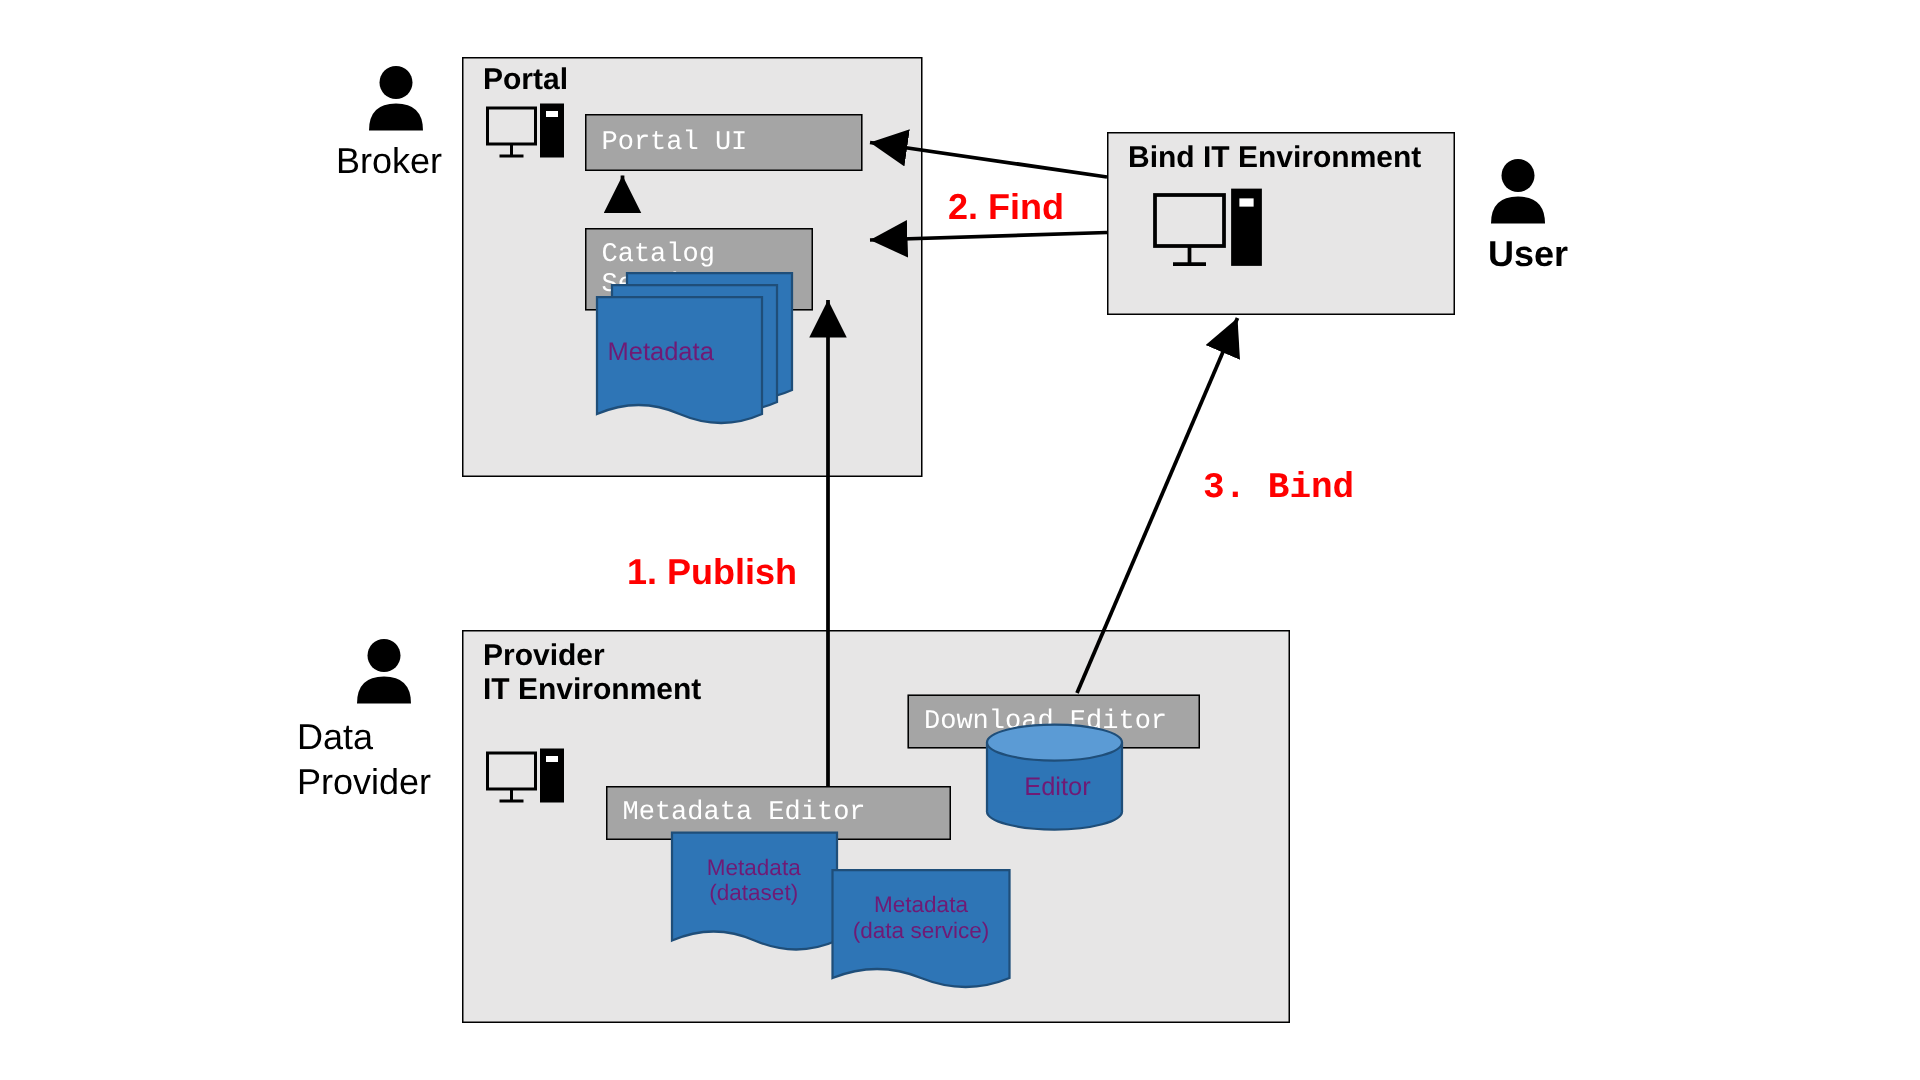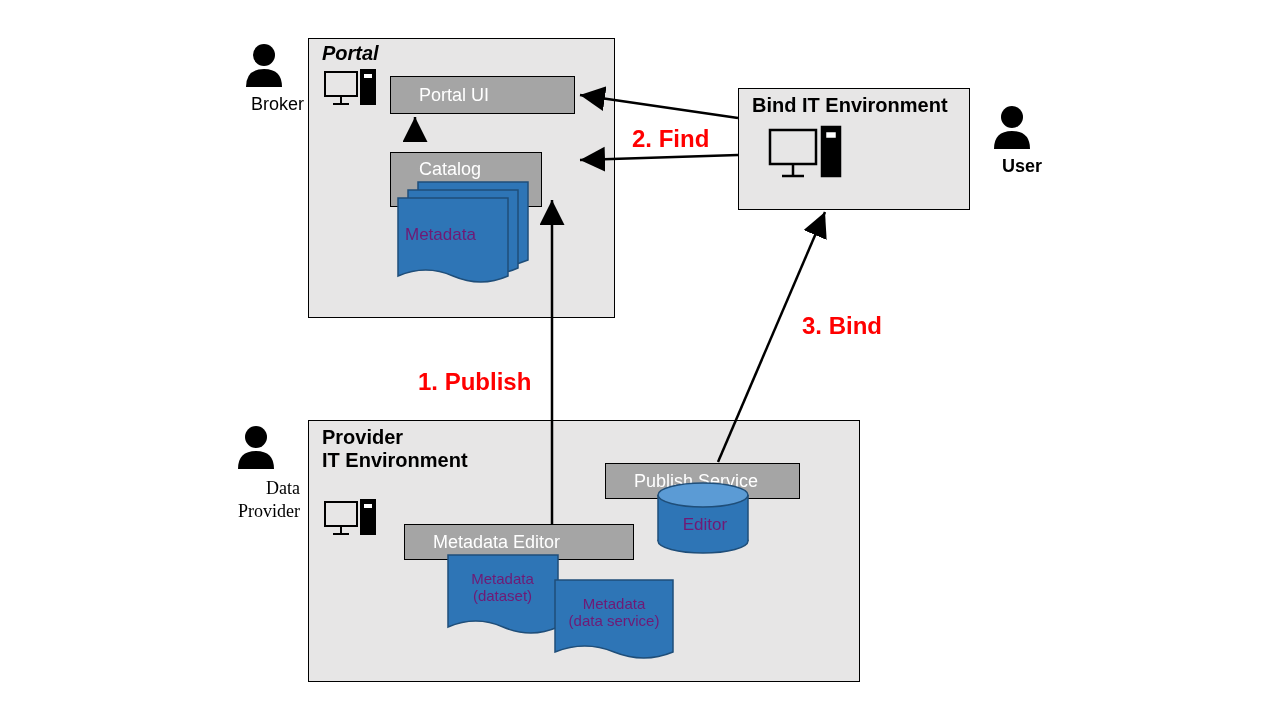--- a/index.html
+++ b/index.html
@@ -24,28 +24,29 @@
     color: #000;
   }
   .grey-box {
     position: absolute;
     background: #a5a5a5;
     border: 1.5px solid #000;
     color: #fff;
     font-size: 18px;
     display: flex;
     align-items: center;
-    padding-left: 28px;
+    padding-left: 10px;
     box-sizing: border-box;
+    font-family: Liberation Mono, monospace;
   }
   .actor-label {
     position: absolute;
-    font-size: 18px;
+    font-size: 24px;
     color: #000;
-    text-align: right;
+    text-align: left;
     line-height: 1.25;
   }
   .red-label {
     position: absolute;
     color: #ff0000;
     font-size: 24px;
     font-weight: 700;
   }
   svg.overlay {
     position: absolute;
@@ -58,21 +59,21 @@
     color: #701a75;
     font-size: 17px;
     text-align: center;
     line-height: 1.15;
   }
 </style>
 </head>
 <body>
 
 <div class="container-box" style="left:308px; top:38px; width:305px; height:278px;"></div>
-<div class="container-title" style="left:322px; top:42px;font-style:italic;">Portal</div>
+<div class="container-title" style="left:322px; top:42px;">Portal</div>
 
 <div class="grey-box" style="left:390px; top:76px; width:185px; height:38px;">Portal UI</div>
 
 <div class="grey-box" style="left:390px; top:152px; width:152px; height:55px;">Catalog Service</div>
 
 <svg class="overlay">
   <g transform="translate(398,172)">
 
     <path d="M20 10 h110 v78 q-27 12 -55 0 q-27 -12 -55 0 Z" fill="#2e75b6" stroke="#1f4e79" stroke-width="1.5"></path>
 
@@ -83,21 +84,21 @@
 </svg>
 <div class="doc-label" style="left:405px; top:225px; white-space:pre;">Metadata</div>
 
 <div class="container-box" style="left:738px; top:88px; width:230px; height:120px;"></div>
 <div class="container-title" style="left:752px; top:94px;">Bind IT Environment</div>
 
 <div class="container-box" style="left:308px; top:420px; width:550px; height:260px;"></div>
 <div class="container-title" style="left:322px; top:426px; white-space:pre;">Provider
 IT Environment</div>
 
-<div class="grey-box" style="left:605px; top:463px; width:195px; height:36px;">Publish Service</div>
+<div class="grey-box" style="left:605px; top:463px; width:195px; height:36px;">Download Editor</div>
 
 <svg class="overlay">
   <g transform="translate(658,483)">
     <ellipse cx="45" cy="58" rx="45" ry="12" fill="#2e75b6" stroke="#1f4e79" stroke-width="1.5"></ellipse>
     <rect x="0" y="12" width="90" height="46" fill="#2e75b6" stroke="none"></rect>
     <line x1="0" y1="12" x2="0" y2="58" stroke="#1f4e79" stroke-width="1.5"></line>
     <line x1="90" y1="12" x2="90" y2="58" stroke="#1f4e79" stroke-width="1.5"></line>
     <ellipse cx="45" cy="12" rx="45" ry="12" fill="#5b9bd5" stroke="#1f4e79" stroke-width="1.5"></ellipse>
   </g>
 </svg>
@@ -136,21 +137,21 @@
   </g>
 </svg>
 <div class="actor-label" style="left:992px; top:155px; width:50px;font-weight:bold;">User</div>
 
 <svg class="overlay">
   <g transform="translate(238,425)">
     <circle cx="18" cy="12" r="11" fill="#000"></circle>
     <path d="M0 44 q0 -18 18 -18 q18 0 18 18 Z" fill="#000"></path>
   </g>
 </svg>
-<div class="actor-label" style="left:210px; top:477px; width:90px; white-space:pre;font-family:Liberation Serif, serif;">Data
+<div class="actor-label" style="left:198px; top:477px; width:90px; white-space:pre;">Data
 Provider</div>
 
 <svg class="overlay">
   <g transform="translate(325,72)" stroke="#000" stroke-width="2" fill="none">
     <rect x="0" y="0" width="32" height="24"></rect>
     <line x1="8" y1="32" x2="24" y2="32"></line>
     <line x1="16" y1="24" x2="16" y2="32"></line>
     <rect x="36" y="-2" width="14" height="34" fill="#000"></rect>
     <rect x="38" y="1" width="10" height="6" fill="#fff"></rect>
   </g>
@@ -187,13 +188,13 @@
 
   <line x1="738" y1="118" x2="580" y2="95" stroke="#000" stroke-width="2.5" marker-end="url(#ah)"></line>
 
   <line x1="738" y1="155" x2="580" y2="160" stroke="#000" stroke-width="2.5" marker-end="url(#ah)"></line>
 
   <line x1="718" y1="462" x2="825" y2="212" stroke="#000" stroke-width="2.5" marker-end="url(#ah)"></line>
 </svg>
 
 <div class="red-label" style="left:418px; top:368px;">1. Publish</div>
 <div class="red-label" style="left:632px; top:125px;">2. Find</div>
-<div class="red-label" style="left:802px; top:312px;">3. Bind</div>
+<div class="red-label" style="left:802px; top:312px;font-family:Liberation Mono, monospace;">3. Bind</div>
 
 </body></html>

